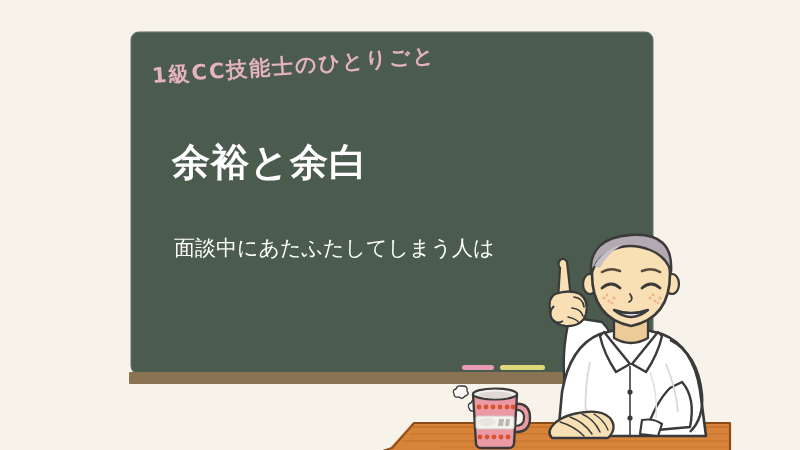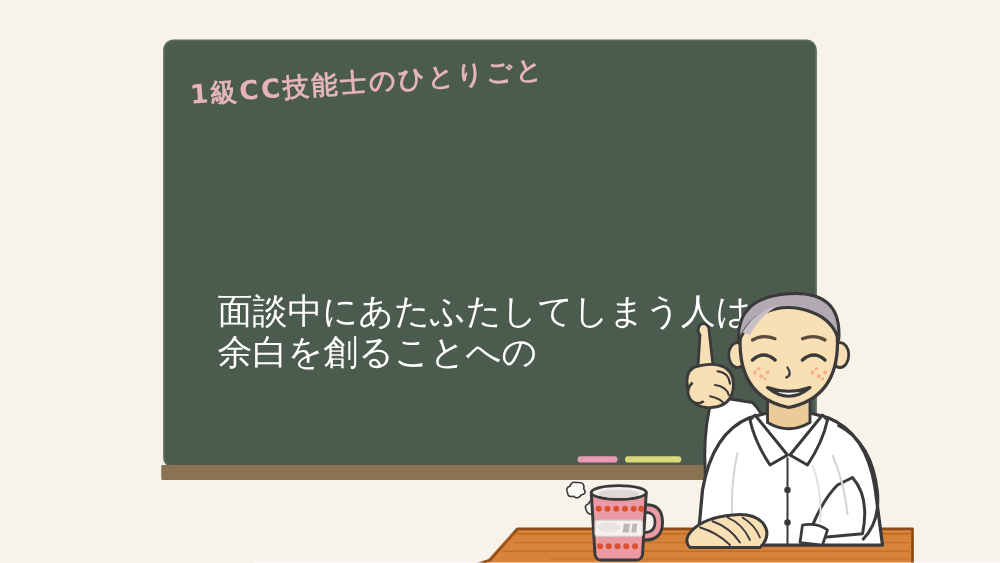--- a/index.html
+++ b/index.html
@@ -80,21 +80,21 @@
     font-weight: 700;
     letter-spacing: 1px;
     white-space: nowrap;
     font-family: "DejaVu Sans", sans-serif;
   }
   #body-copy {
     position: absolute;
     left: 174px;
     top: 232px;
     color: #ffffff;
-    font-size: 28px;
+    font-size: 21px;
     line-height: 33px;
     font-family: "DejaVu Sans", sans-serif;
   }
   #body-copy div { white-space: nowrap; }
 
   
   #desk { position: absolute; left: 380px; top: 418px; width: 350px; height: 34px; }
 
   
   #mug { position: absolute; left: 468px; top: 388px; width: 70px; height: 62px; }
@@ -114,24 +114,24 @@
 
   <div id="bg"></div>
 
   <div id="board"></div>
   <div id="board-ledge"></div>
   <div class="chalk" id="chalk-pink"></div>
   <div class="chalk" id="chalk-yellow"></div>
 
   <div id="eyebrow">1級CC技能士のひとりごと</div>
 
+  <div id="headline">余裕と余白</div>
 
   <div id="body-copy">
     <div>面談中にあたふたしてしまう人は</div>
-    <div>余白を創ることへの</div>
   </div>
 
   <div id="desk">
     <svg width="350" height="34" viewBox="0 0 350 34">
       <path d="M12,30 L34,5 L350,5 L350,34 L0,34 Z" fill="#d8833a" stroke="#8c4c18" stroke-width="2.2" stroke-linejoin="round"></path>
       <path d="M8,33 L30,9 L350,9" fill="none" stroke="#b3631f" stroke-width="1.2" opacity="0.75"></path>
       <path d="M22,23 L348,23" stroke="#b3631f" stroke-width="1.1" opacity="0.6"></path>
       <path d="M30,16 L200,16" stroke="#b3631f" stroke-width="1" opacity="0.5"></path>
       <path d="M230,16 L348,16" stroke="#b3631f" stroke-width="1" opacity="0.5"></path>
       <path d="M60,29 L348,29" stroke="#b3631f" stroke-width="1" opacity="0.45"></path>

